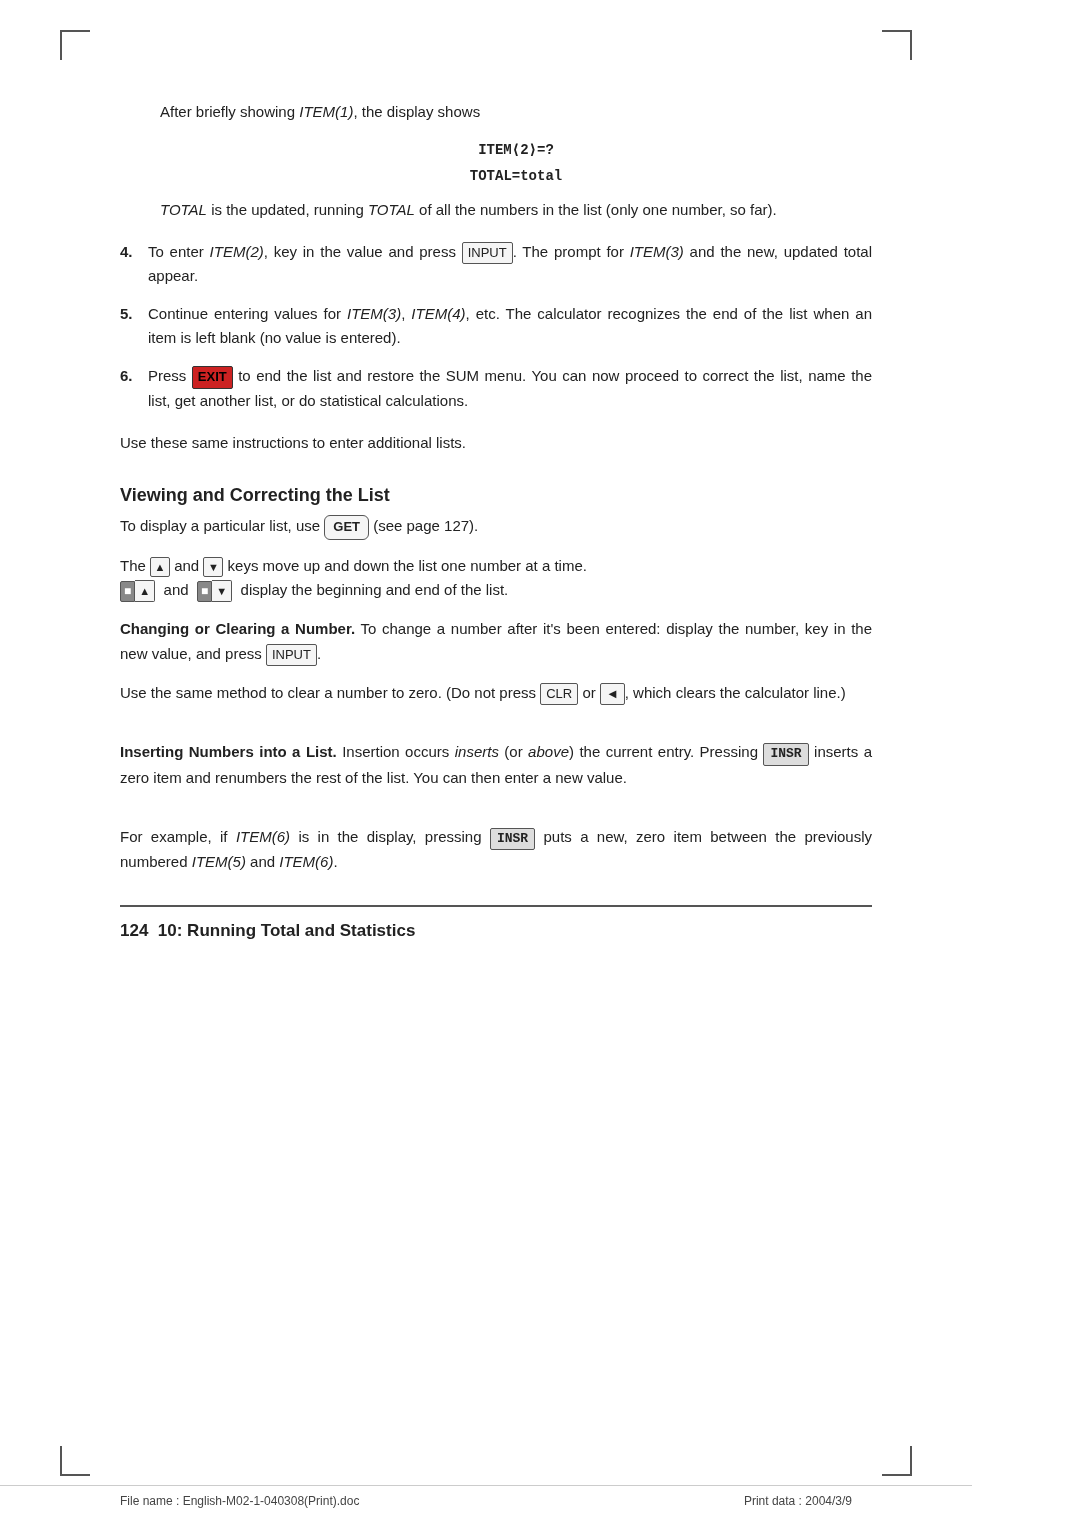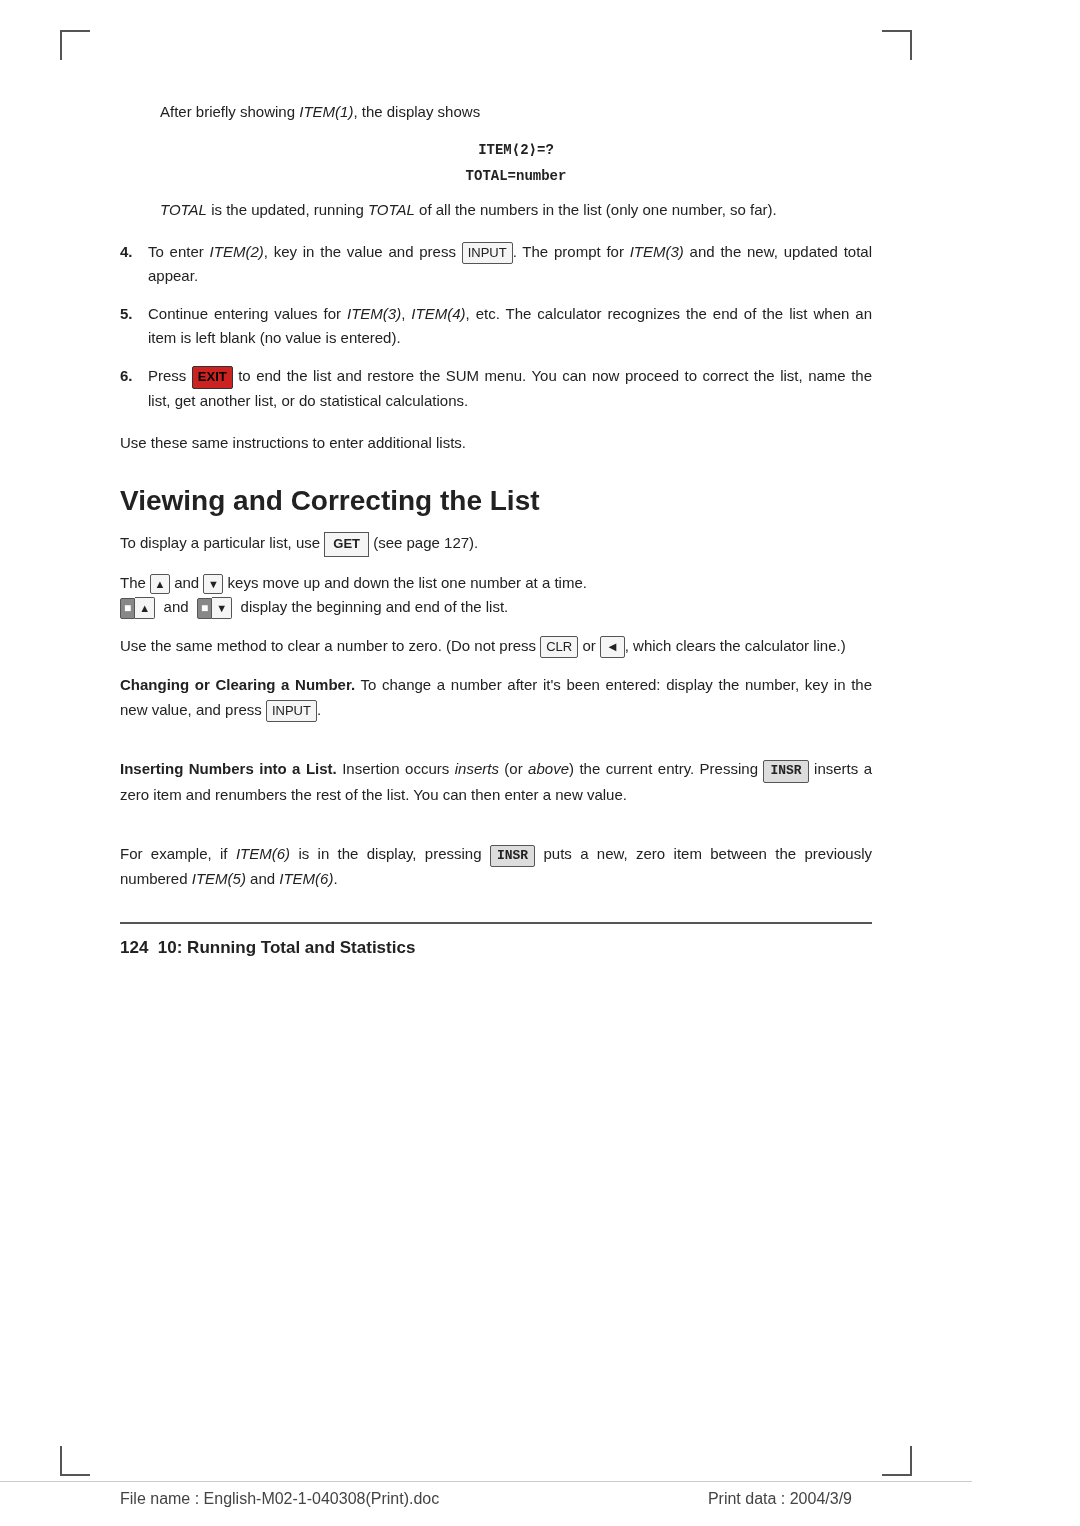--- a/index.html
+++ b/index.html
@@ -142,21 +142,21 @@
     }
 
     .get-btn {
       display: inline-flex;
       align-items: center;
       border: 1.5px solid #555;
       padding: 2px 8px;
       font-family: Arial, sans-serif;
       font-size: 13px;
       background: #f5f5f5;
-      border-radius: 0;
+      border-radius: 6px;
       line-height: 1.4;
       font-weight: bold;
     }
 
     .arrow-key {
       display: inline-flex;
       align-items: center;
       justify-content: center;
       border: 1.5px solid #555;
       width: 20px;
@@ -212,43 +212,43 @@
       line-height: 1.4;
     }
 
     p {
       line-height: 1.65;
       margin-bottom: 14px;
       text-align: justify;
     }
 
     .section-title {
-      font-size: 28px;
+      font-size: 18px;
       font-weight: bold;
       margin-top: 30px;
-      margin-bottom: 14px;
+      margin-bottom: 8px;
       text-align: left;
     }
 
     .sub-heading {
       font-weight: bold;
       font-style: normal;
     }
 
     .footer-section {
       position: absolute;
       bottom: 18px;
       left: 0;
       right: 0;
       display: flex;
       align-items: center;
       padding: 0 120px;
       border-top: 1px solid #ccc;
       padding-top: 8px;
-      font-size: 16px;
+      font-size: 12px;
       color: #444;
     }
 
     .footer-section .footer-left {
       flex: 1;
     }
 
     .chapter-heading {
       font-size: 17px;
       font-weight: bold;
@@ -268,21 +268,21 @@
   <div class="corner-mark bottom-left"></div>
   <div class="corner-mark bottom-right"></div>
 
   <div class="content">
 
     <div class="intro-block">
       <p>
         After briefly showing <span class="italic-text">ITEM(1)</span>, the display shows
       </p>
       <div class="monospace-line">ITEM⟨2⟩=?</div>
-      <div class="monospace-line">TOTAL=number</div>
+      <div class="monospace-line">TOTAL=total</div>
       <p style="margin-top:10px;">
         <em>TOTAL</em> is the updated, running <em>TOTAL</em> of all the numbers in the list (only one number, so far).
       </p>
     </div>
 
     <ol class="numbered-list">
 
       <li>
         <span class="num">4.</span>
         <span class="text">
@@ -321,25 +321,25 @@
       </span>
       &nbsp;and&nbsp;
       <span class="shift-arrow">
         <span class="shift-box">■</span>
           <span class="arrow-box">▼</span>
       </span>
       &nbsp;display the beginning and end of the list.
     </p>
 
     <p>
+      <span class="sub-heading">Changing or Clearing a Number.</span> To change a number after it's been entered: display the number, key in the new value, and press <span class="kbd">INPUT</span>.
+    </p>
+
+    <p>
       Use the same method to clear a number to zero. (Do not press <span class="kbd">CLR</span> or <span class="backspace-btn">◄</span>, which clears the calculator line.)
-    </p>
-
-    <p>
-      <span class="sub-heading">Changing or Clearing a Number.</span> To change a number after it's been entered: display the number, key in the new value, and press <span class="kbd">INPUT</span>.
     </p>
 
     <p>
       <span class="sub-heading">Inserting Numbers into a List.</span> Insertion occurs <em>inserts</em> (or <em>above</em>) the current entry. Pressing <span class="insr-btn">INSR</span> inserts a zero item and renumbers the rest of the list. You can then enter a new value.
     </p>
 
     <p>
       For example, if <em>ITEM(6)</em> is in the display, pressing <span class="insr-btn">INSR</span> puts a new, zero item between the previously numbered <em>ITEM(5)</em> and <em>ITEM(6)</em>.
     </p>
 

